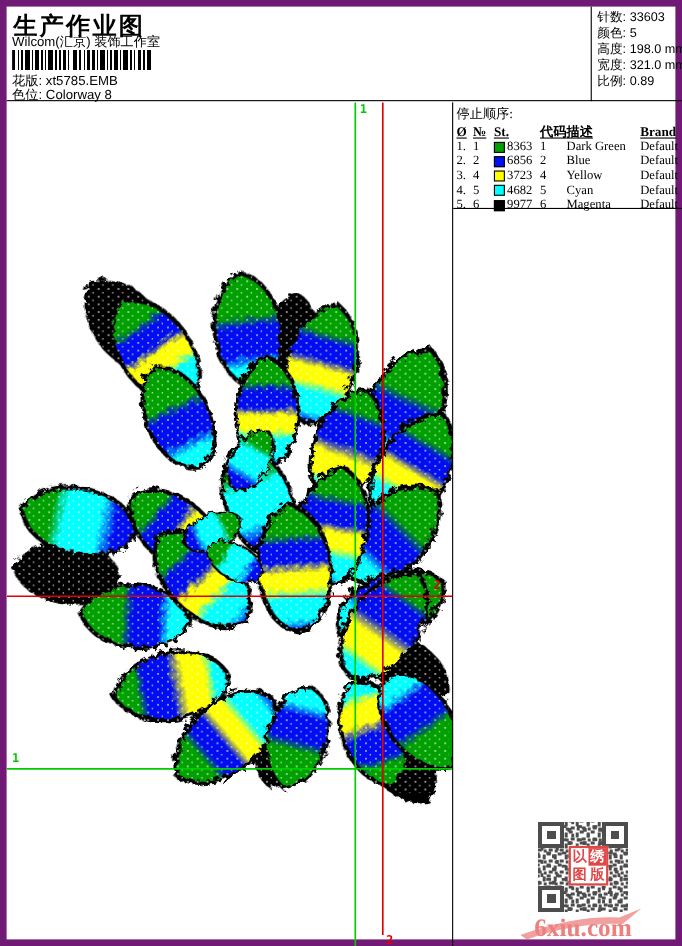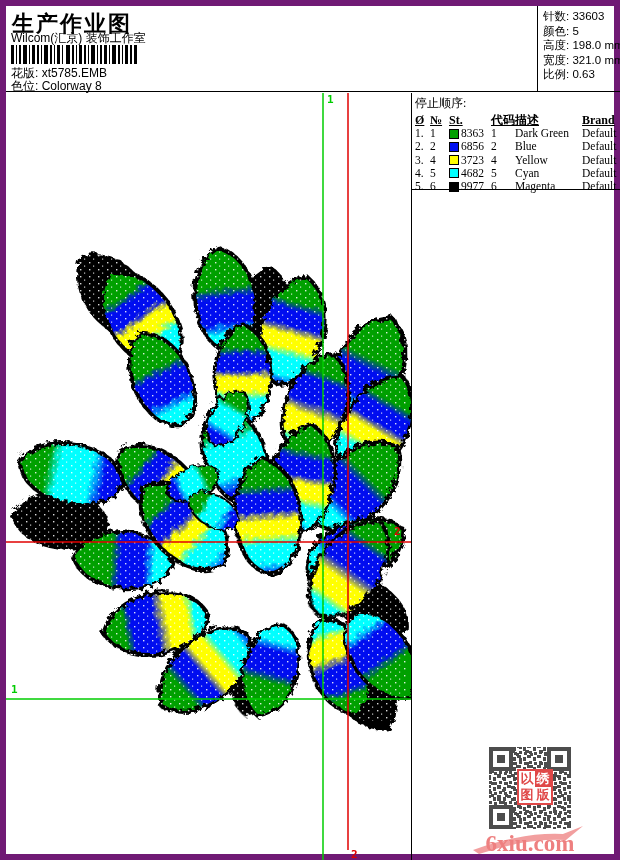--- a/index.html
+++ b/index.html
@@ -98,21 +98,21 @@
       <div class="meta-line meta-colorway">
         <span>色位:</span>
         <span>Colorway 8</span>
       </div>
     </div>
     <div class="header-right">
       <div class="stat"><span>针数:</span> <span>33603</span></div>
       <div class="stat"><span>颜色:</span> <span>5</span></div>
       <div class="stat"><span>高度:</span> <span>198.0 mm</span></div>
       <div class="stat"><span>宽度:</span> <span>321.0 mm</span></div>
-      <div class="stat"><span>比例:</span> <span>0.63</span></div>
+      <div class="stat"><span>比例:</span> <span>0.89</span></div>
     </div>
   </div>
 
   <div class="canvas-area">
     <svg class="design" width="405" height="771" viewBox="0 0 405 771">
       <defs>
         <filter id="rough" x="-10%" y="-10%" width="120%" height="120%">
           <feTurbulence type="turbulence" baseFrequency="0.11" numOctaves="2" seed="7" result="n"></feTurbulence>
           <feDisplacementMap in="SourceGraphic" in2="n" scale="7"></feDisplacementMap>
         </filter>

